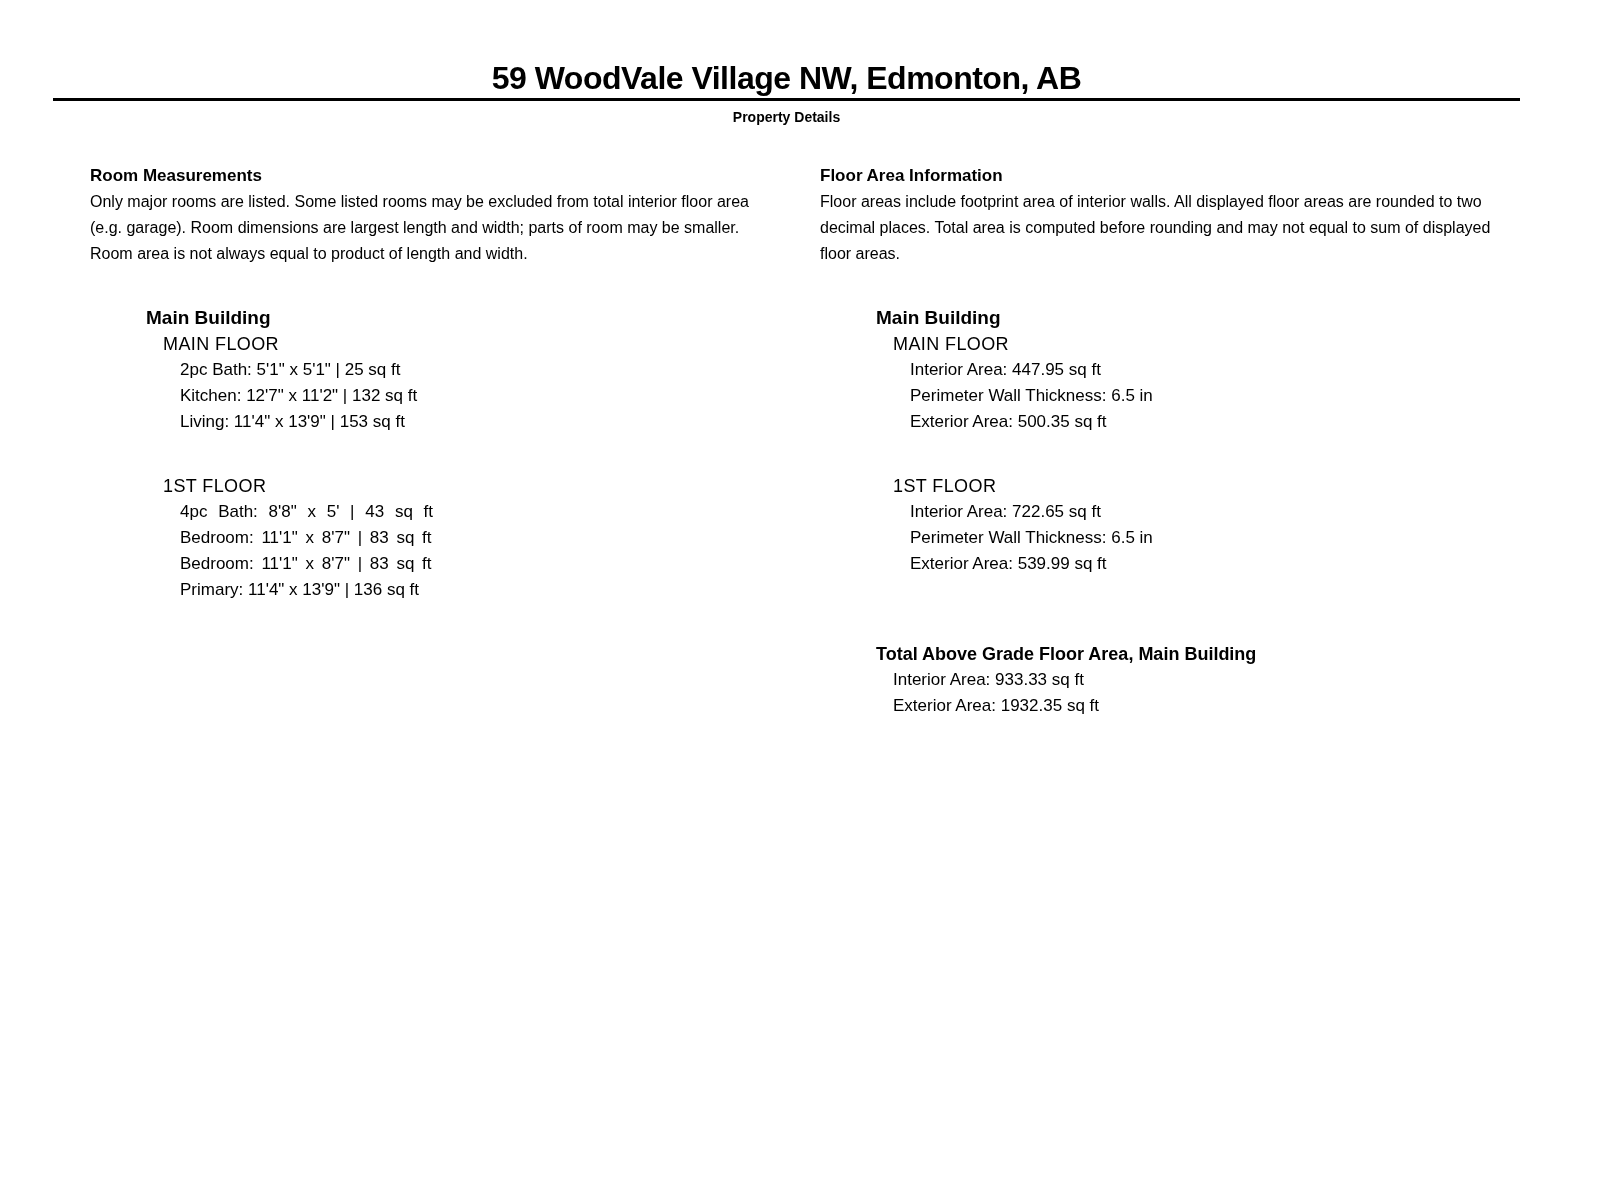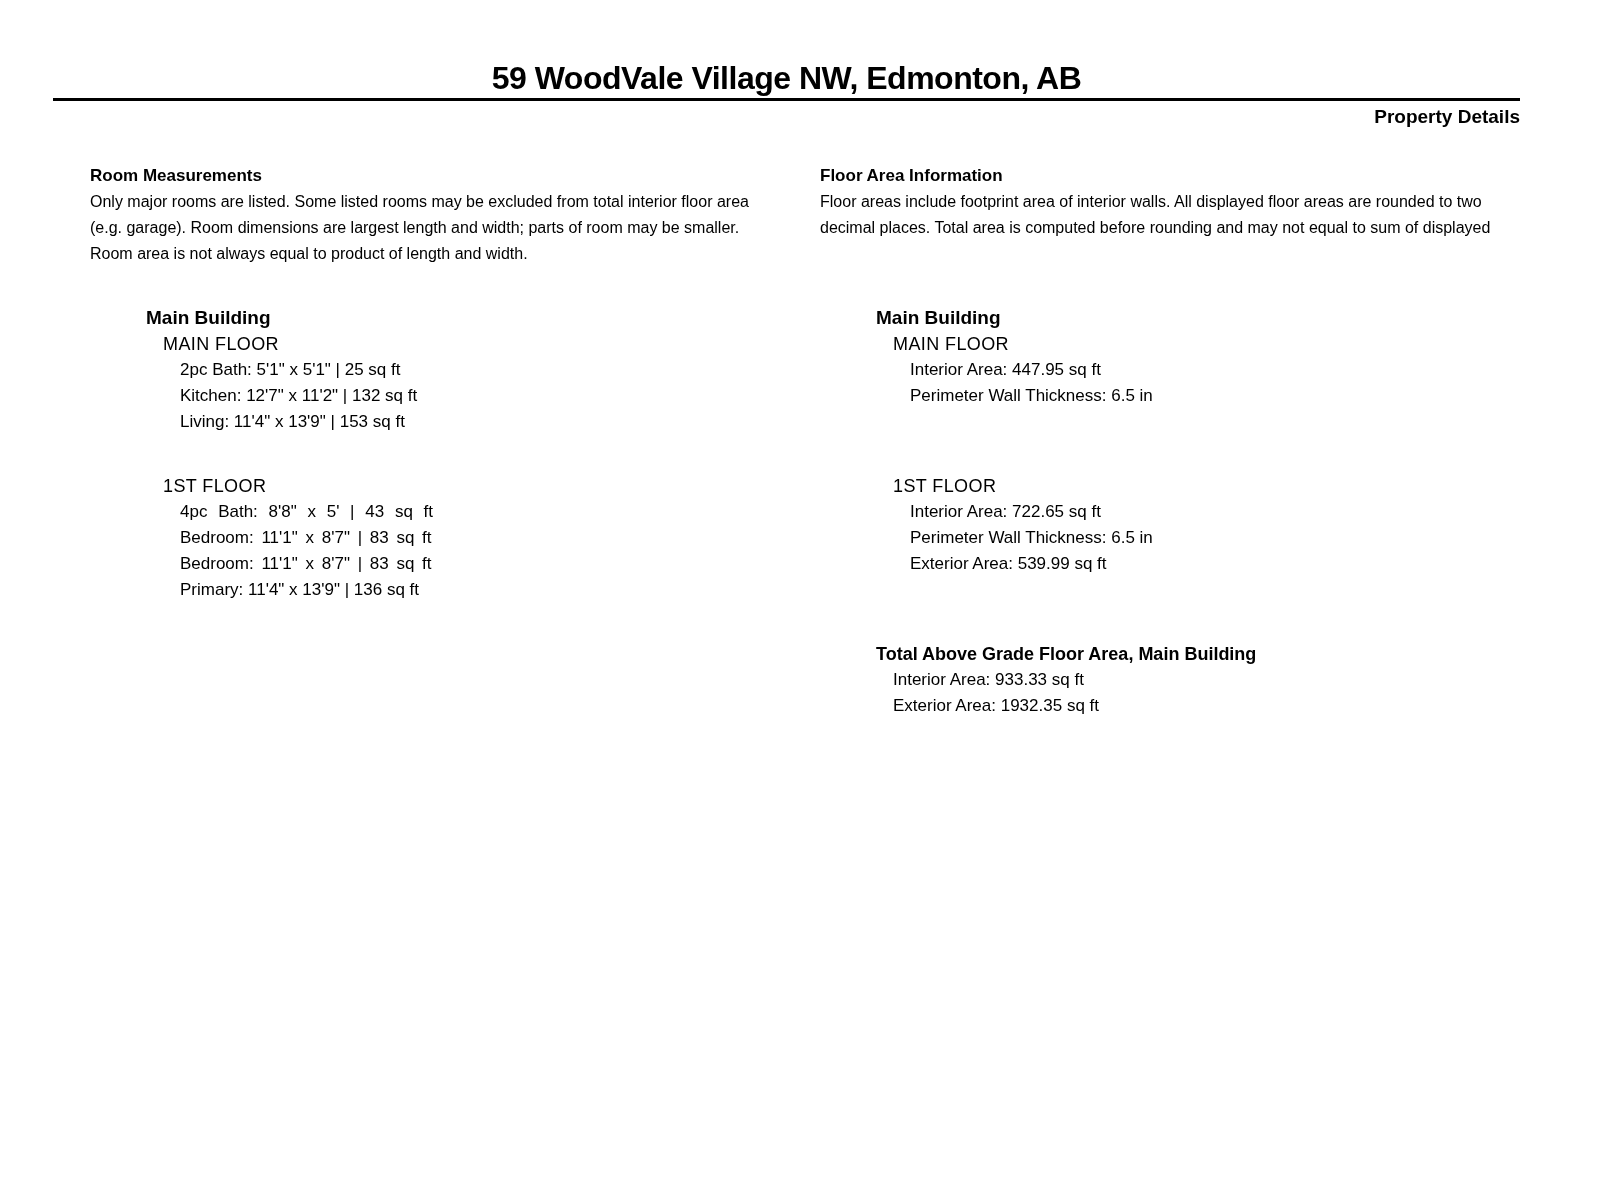--- a/index.html
+++ b/index.html
@@ -21,25 +21,24 @@
     line-height: 36px;
     letter-spacing: -0.5px;
   }
   .divider {
     border: none;
     border-top: 3px solid #000000;
     margin: 2px 0 0 0;
     width: 1467px;
   }
   .page-subtitle {
-    font-size: 19px;
+    font-size: 14px;
     font-weight: bold;
     line-height: 26px;
     margin-top: 3px;
-    text-align: right;
   }
   .columns {
     display: grid;
     grid-template-columns: 672px 672px;
     column-gap: 58px;
     row-gap: 38px;
     margin: 33px 0 4px 90px;
   }
   .section-heading {
     font-size: 17px;
@@ -95,34 +94,36 @@
   <div>
     <div class="section-heading">Room Measurements</div>
     <div class="desc-line">Only major rooms are listed. Some listed rooms may be excluded from total interior floor area</div>
     <div class="desc-line">(e.g. garage). Room dimensions are largest length and width; parts of room may be smaller.</div>
     <div class="desc-line">Room area is not always equal to product of length and width.</div>
   </div>
   <div>
     <div class="section-heading">Floor Area Information</div>
     <div class="desc-line">Floor areas include footprint area of interior walls. All displayed floor areas are rounded to two</div>
     <div class="desc-line">decimal places. Total area is computed before rounding and may not equal to sum of displayed</div>
+    <div class="desc-line">floor areas.</div>
   </div>
 
   <div>
     <div class="building-heading">Main Building</div>
     <div class="floor-heading">MAIN FLOOR</div>
     <div class="line">2pc Bath: 5'1" x 5'1" | 25 sq ft</div>
     <div class="line">Kitchen: 12'7" x 11'2" | 132 sq ft</div>
     <div class="line">Living: 11'4" x 13'9" | 153 sq ft</div>
   </div>
   <div>
     <div class="building-heading">Main Building</div>
     <div class="floor-heading">MAIN FLOOR</div>
     <div class="line">Interior Area: 447.95 sq ft</div>
     <div class="line">Perimeter Wall Thickness: 6.5 in</div>
+    <div class="line">Exterior Area: 500.35 sq ft</div>
   </div>
 
   <div>
     <div class="floor-heading">1ST FLOOR</div>
     <div class="line ws-wide">4pc Bath: 8'8" x 5' | 43 sq ft</div>
     <div class="line ws-med">Bedroom: 11'1" x 8'7" | 83 sq ft</div>
     <div class="line ws-med">Bedroom: 11'1" x 8'7" | 83 sq ft</div>
     <div class="line">Primary: 11'4" x 13'9" | 136 sq ft</div>
   </div>
   <div>

